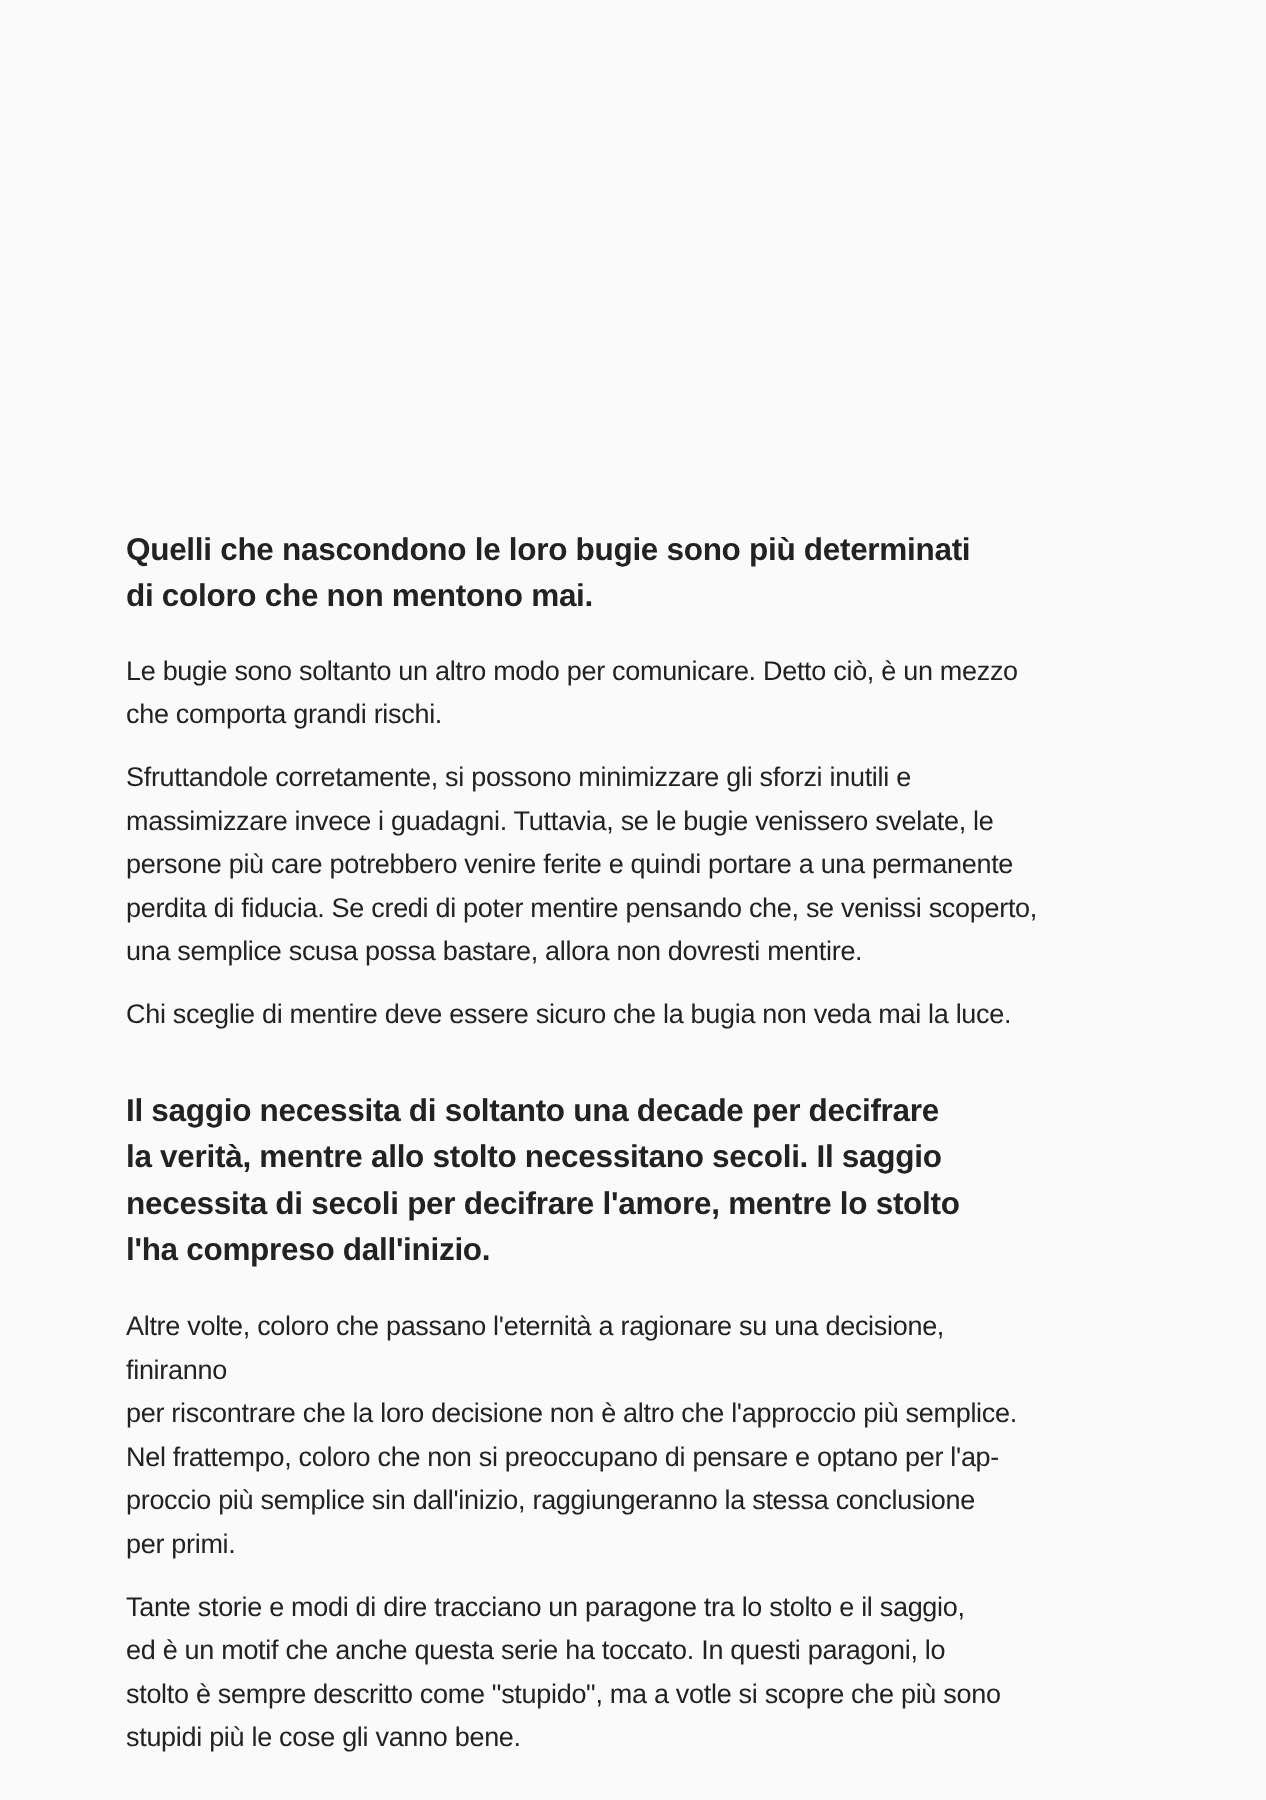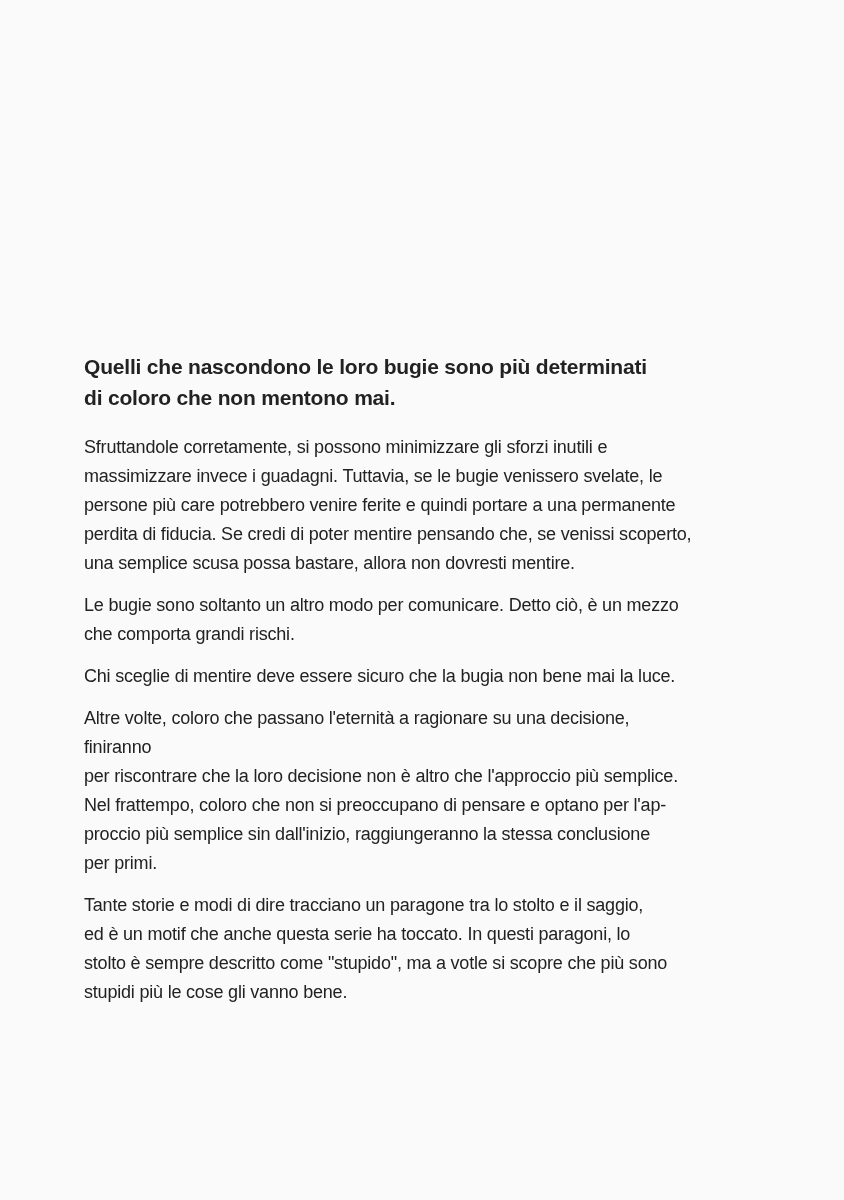--- a/index.html
+++ b/index.html
@@ -43,31 +43,35 @@
   }
 </style>
 </head>
 <body>
 
 <div class="page">
 
   <h1 class="heading">Quelli che nascondono le loro bugie sono più determinati
 di coloro che non mentono mai.</h1>
 
+  <p class="para">Le bugie sono soltanto un altro modo per comunicare. Detto ciò, è un mezzo
+che comporta grandi rischi.</p>
+
   <p class="para">Sfruttandole corretamente, si possono minimizzare gli sforzi inutili e
 massimizzare invece i guadagni. Tuttavia, se le bugie venissero svelate, le
 persone più care potrebbero venire ferite e quindi portare a una permanente
 perdita di fiducia. Se credi di poter mentire pensando che, se venissi scoperto,
 una semplice scusa possa bastare, allora non dovresti mentire.</p>
 
-  <p class="para">Le bugie sono soltanto un altro modo per comunicare. Detto ciò, è un mezzo
-che comporta grandi rischi.</p>
+  <p class="para">Chi sceglie di mentire deve essere sicuro che la bugia non veda mai la luce.</p>
 
-  <p class="para">Chi sceglie di mentire deve essere sicuro che la bugia non bene mai la luce.</p>
-
+  <h2 class="heading second">Il saggio necessita di soltanto una decade per decifrare
+la verità, mentre allo stolto necessitano secoli. Il saggio
+necessita di secoli per decifrare l'amore, mentre lo stolto
+l'ha compreso dall'inizio.</h2>
 
   <p class="para">Altre volte, coloro che passano l'eternità a ragionare su una decisione, finiranno
 per riscontrare che la loro decisione non è altro che l'approccio più semplice.
 Nel frattempo, coloro che non si preoccupano di pensare e optano per l'ap-
 proccio più semplice sin dall'inizio, raggiungeranno la stessa conclusione
 per primi.</p>
 
   <p class="para">Tante storie e modi di dire tracciano un paragone tra lo stolto e il saggio,
 ed è un motif che anche questa serie ha toccato. In questi paragoni, lo
 stolto è sempre descritto come "stupido", ma a votle si scopre che più sono

